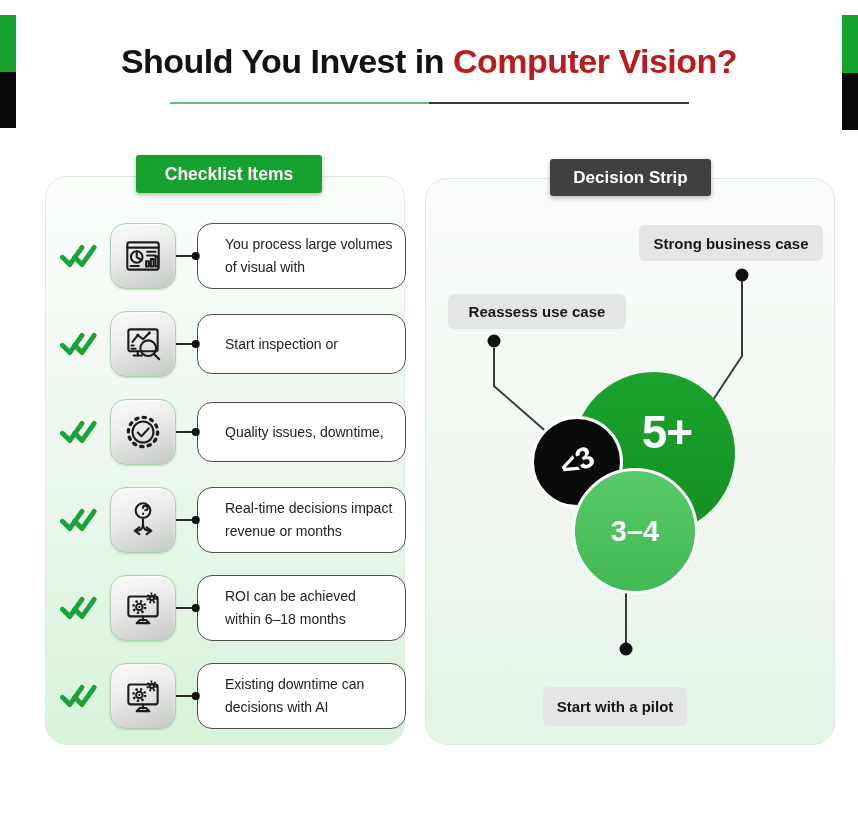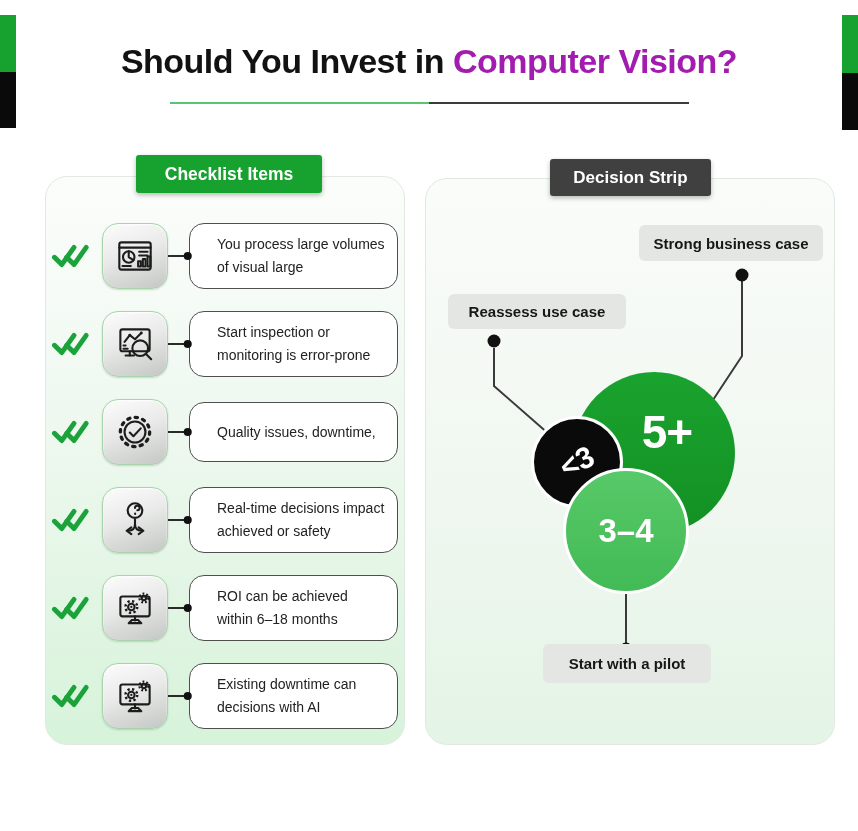--- a/index.html
+++ b/index.html
@@ -27,69 +27,69 @@
   .panel.right { left:425px; top:178px; width:410px; height:567px;
     background:linear-gradient(180deg,#fafcfa 0%, #f0f7f0 55%, #e4f4e6 100%); }
 
   .badge { position:absolute; display:flex; align-items:center; justify-content:center;
            color:#fff; font-weight:700; border-radius:3px;
            box-shadow:0 2px 5px rgba(0,0,0,0.28); z-index:5; }
   .badge.checklist { left:136px; top:155px; width:186px; height:38px; font-size:17.5px; }
   .badge.decision  { left:550px; top:159px; width:161px; height:37px; font-size:17px; }
 
   
-  .rows { position:absolute; left:4px; top:0; width:100%; padding:46px 10px 0 2px;
+  .rows { position:absolute; left:12px; top:0; width:100%; padding:46px 10px 0 2px;
           display:flex; flex-direction:column; gap:22px; }
   .row { display:flex; align-items:center; height:66px; }
   .checks { width:44px; height:32px; flex:0 0 auto; }
   .tile { flex:0 0 auto; width:66px; height:66px; margin-left:6px; border-radius:16px;
           background:linear-gradient(160deg,#fcfcfc 0%, #e9eae9 45%, #c3c7c3 100%);
           border:1.5px solid #a9d3ab;
           box-shadow:inset 0 1px 2px rgba(255,255,255,0.9), 0 1px 2px rgba(0,0,0,0.15);
           display:flex; align-items:center; justify-content:center; }
   .tile svg { width:46px; height:46px; }
   .conn { width:25px; height:12px; flex:0 0 auto; margin-right:-4px; position:relative; z-index:2; }
   .tbox { flex:1 1 auto; background:#fff; border:1.2px solid #4f4f4f; border-radius:15px;
           min-height:60px; padding:9px 10px 9px 27px; display:flex; flex-direction:column;
           justify-content:center; font-size:14px; font-weight:500; color:#222; line-height:1.62; }
 
   .icon-stroke { stroke:#1c1c1c; fill:none; stroke-width:2; stroke-linecap:round; stroke-linejoin:round; }
   .ds-label { position:absolute; background:#e4e6e4; border-radius:6px; color:#171717;
               font-size:15px; font-weight:700; display:flex; align-items:center;
               justify-content:center; z-index:6; }
   .lbl-strong   { left:213px; top:46px;  width:184px; height:36px; }
   .lbl-reassess { left:22px;  top:115px; width:178px; height:35px;text-align:right; }
-  .lbl-pilot    { left:117px; top:465px; width:168px; height:39px; }
+  .lbl-pilot    { left:117px; top:508px; width:144px; height:39px; }
 
   .circle { position:absolute; border-radius:50%; display:flex; align-items:center;
             justify-content:center; color:#fff; font-weight:700; }
   .c-big   { left:147px; top:193px; width:162px; height:162px; z-index:2;
              background:linear-gradient(180deg,#1aa32e 0%, #139023 100%); font-size:46px; }
   .c-big .num { transform:translate(13px,-21px); letter-spacing:-1px; }
   .c-small { left:105px; top:237px; width:92px; height:92px; z-index:3;
              background:#0a0a0a; border:3px solid #fff; font-size:30px; }
   .c-small .num { transform:rotate(-26deg); display:inline-block; }
-  .c-med   { left:137px; top:289px; width:126px; height:126px; z-index:4;
+  .c-med   { left:146px; top:289px; width:126px; height:126px; z-index:4;
              background:linear-gradient(180deg,#58c968 0%, #42ba55 100%);
-             border:3px solid #fff; font-size:33px; }
+             border:3px solid #fff; font-size:29px; }
   .conn-overlay { position:absolute; left:0; top:0; z-index:1; }
 </style>
 </head>
 <body>
 
 <div class="page">
 
   <div class="bar tl-green" style="background:#17a12e;"></div>
   <div class="bar tl-black"></div>
   <div class="bar tr-green" style="background:#17a12e;"></div>
   <div class="bar tr-black"></div>
 
   <div class="title">
     <span>Should You Invest in</span>
-    <span class="green" style="color:#a21caf;">Computer Vision?</span>
+    <span class="green" style="color:#b91c1c;">Computer Vision?</span>
   </div>
   <div class="underline" style="background:linear-gradient(to right,#5cc274 0 50%, #3b3b3b 50% 100%);"></div>
 
   <div class="panel left">
     <div class="rows">
 
       <div class="row">
         <svg class="checks" viewBox="0 0 36 26">
           <polyline points="2,14 8,20 18,6" fill="none" stroke="#1ba23a" stroke-width="4" stroke-linecap="round" stroke-linejoin="round"></polyline>
           <polyline points="12,14 18,20 28,6" fill="none" stroke="#1ba23a" stroke-width="4" stroke-linecap="round" stroke-linejoin="round"></polyline>
@@ -107,21 +107,21 @@
             <rect class="icon-stroke" x="29.5" y="25" width="2.6" height="7"></rect>
             <rect class="icon-stroke" x="34" y="22.5" width="2.6" height="9.5"></rect>
           </svg>
         </div>
         <svg class="conn" viewBox="0 0 26 12">
           <line x1="0" y1="6" x2="20" y2="6" stroke="#222" stroke-width="2"></line>
           <circle cx="20.5" cy="6" r="4.2" fill="#111"></circle>
         </svg>
         <div class="tbox">
           <div>You process large volumes</div>
-          <div>of visual large</div>
+          <div>of visual with</div>
         </div>
       </div>
 
       <div class="row">
         <svg class="checks" viewBox="0 0 36 26">
           <polyline points="2,14 8,20 18,6" fill="none" stroke="#1ba23a" stroke-width="4" stroke-linecap="round" stroke-linejoin="round"></polyline>
           <polyline points="12,14 18,20 28,6" fill="none" stroke="#1ba23a" stroke-width="4" stroke-linecap="round" stroke-linejoin="round"></polyline>
         </svg>
         <div class="tile">
           <svg viewBox="0 0 44 44">
@@ -136,21 +136,20 @@
             <circle class="icon-stroke" cx="27" cy="26" r="7.5" fill="#eef0ee"></circle>
             <line class="icon-stroke" x1="32.5" y1="31.5" x2="37.5" y2="36.5" stroke-width="3"></line>
           </svg>
         </div>
         <svg class="conn" viewBox="0 0 26 12">
           <line x1="0" y1="6" x2="20" y2="6" stroke="#222" stroke-width="2"></line>
           <circle cx="20.5" cy="6" r="4.2" fill="#111"></circle>
         </svg>
         <div class="tbox">
           <div>Start inspection or</div>
-          <div>monitoring is error-prone</div>
         </div>
       </div>
 
       <div class="row">
         <svg class="checks" viewBox="0 0 36 26">
           <polyline points="2,14 8,20 18,6" fill="none" stroke="#1ba23a" stroke-width="4" stroke-linecap="round" stroke-linejoin="round"></polyline>
           <polyline points="12,14 18,20 28,6" fill="none" stroke="#1ba23a" stroke-width="4" stroke-linecap="round" stroke-linejoin="round"></polyline>
         </svg>
         <div class="tile">
           <svg viewBox="0 0 44 44">
@@ -183,21 +182,21 @@
             <polyline class="icon-stroke" points="18.5,29 14,32.3 18.5,35.5"></polyline>
             <polyline class="icon-stroke" points="25.5,29 30,32.3 25.5,35.5"></polyline>
           </svg>
         </div>
         <svg class="conn" viewBox="0 0 26 12">
           <line x1="0" y1="6" x2="20" y2="6" stroke="#222" stroke-width="2"></line>
           <circle cx="20.5" cy="6" r="4.2" fill="#111"></circle>
         </svg>
         <div class="tbox">
           <div>Real-time decisions impact</div>
-          <div>achieved or safety</div>
+          <div>revenue or months</div>
         </div>
       </div>
 
       <div class="row">
         <svg class="checks" viewBox="0 0 36 26">
           <polyline points="2,14 8,20 18,6" fill="none" stroke="#1ba23a" stroke-width="4" stroke-linecap="round" stroke-linejoin="round"></polyline>
           <polyline points="12,14 18,20 28,6" fill="none" stroke="#1ba23a" stroke-width="4" stroke-linecap="round" stroke-linejoin="round"></polyline>
         </svg>
         <div class="tile">
           <svg viewBox="0 0 44 44">

